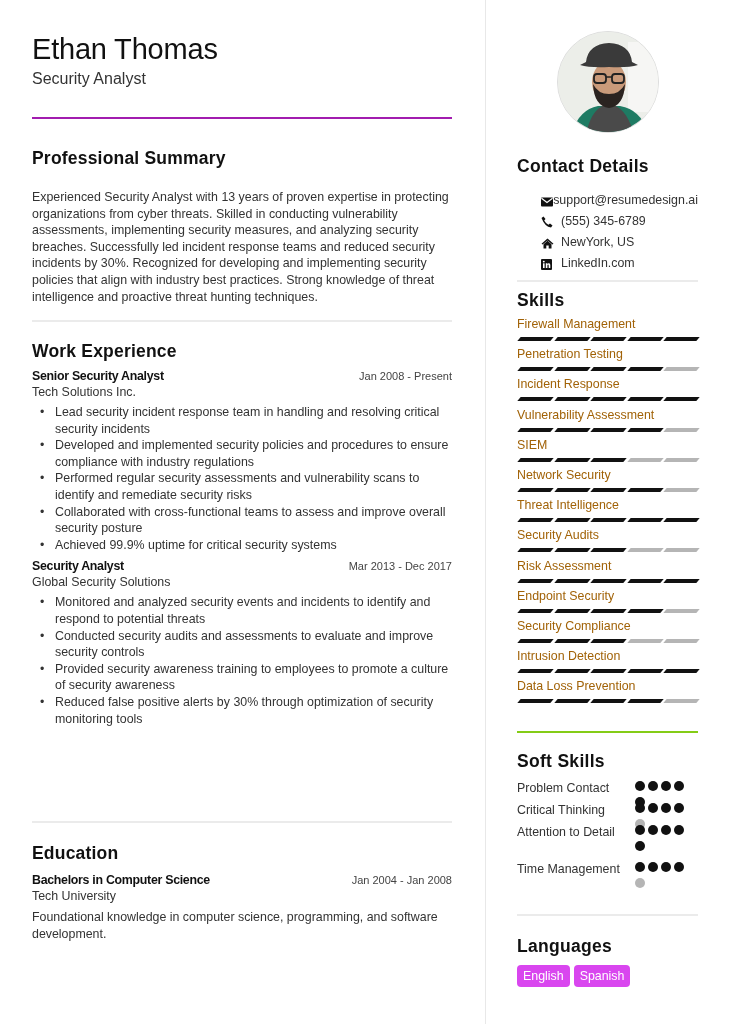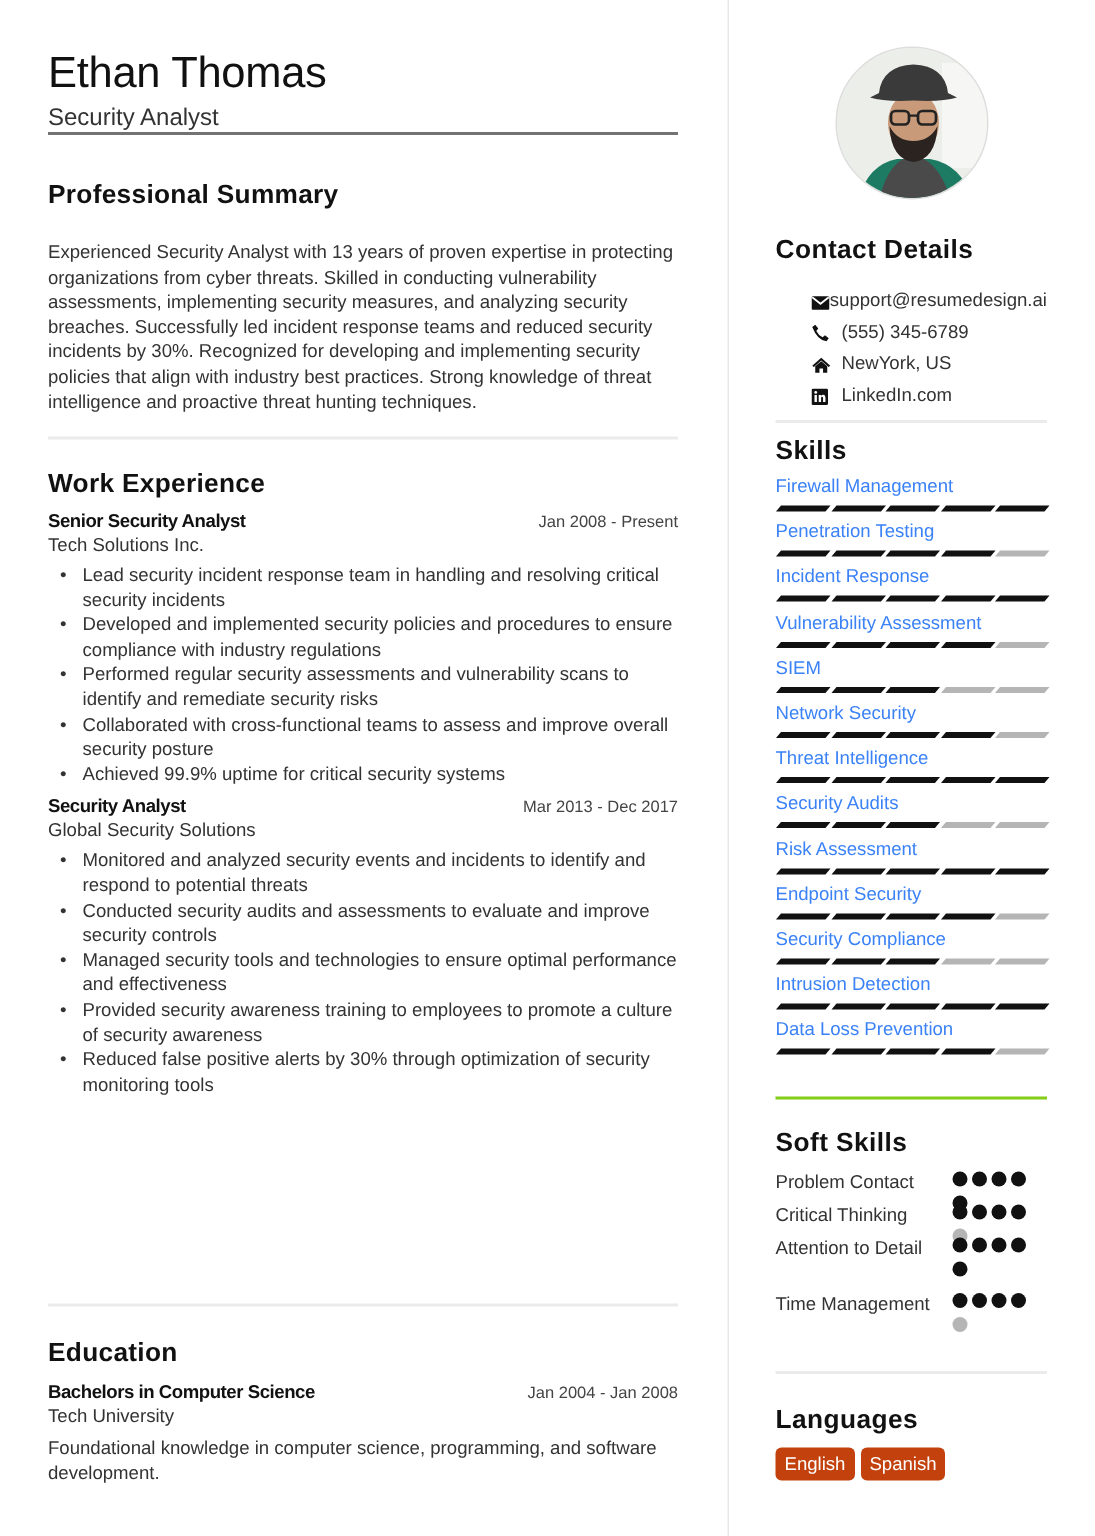--- a/index.html
+++ b/index.html
@@ -2,31 +2,31 @@
 <html><head>
   <meta charset="utf-8">
   <style>
     * { box-sizing: border-box; margin: 0; padding: 0; }
     html, body { width: 730px; height: 1024px; background: #ffffff; overflow: hidden; }
     body { font-family: "Liberation Sans", "DejaVu Sans", sans-serif; color: #222; position: relative; }
 
     .divider-v { position: absolute; left: 485px; top: 0; width: 1px; height: 1024px; background: #e8e8e8; }
 
     .main { position: absolute; left: 32px; top: 0; width: 420px; }
-    .header { padding-top: 32px; height: 90px; border-bottom: 2px solid #737373; }
+    .header { padding-top: 32px; height: 119px; border-bottom: 2px solid #a21caf; }
     .name { font-size: 29px; font-weight: 500; color: #111; letter-spacing: -0.2px; line-height: 34px; }
     .title { font-size: 16px; color: #333; margin-top: 3px; line-height: 20px; }
 
     .section { border-bottom: 2px solid #ebebeb; }
     .section h2 { font-size: 17.5px; font-weight: 600; color: #111; letter-spacing: 0.2px; line-height: 22px; }
     .summary-sec { padding-top: 28px; height: 203px; }
     .summary-sec h2 { margin-bottom: 20px; }
     .summary-text { font-size: 12.4px; line-height: 16.6px; color: #333; }
 
-    .work-sec { padding-top: 18px; height: 578px; }
+    .work-sec { padding-top: 18px; height: 501px; }
     .work-sec h2 { margin-bottom: 6px; }
     .job { margin-bottom: 5px; }
     .row-head { display: flex; justify-content: space-between; align-items: baseline; }
     .role { font-size: 12.4px; font-weight: 700; color: #111; letter-spacing: -0.3px; line-height: 16px; }
     .dates { font-size: 11px; color: #444; line-height: 14px; }
     .org { font-size: 12.4px; color: #333; line-height: 16px; margin-bottom: 4px; }
     .bullets { list-style: none; padding-left: 8px; }
     .bullets li { position: relative; padding-left: 15px; font-size: 12.4px; line-height: 16.6px; color: #333; }
     .bullets li::before { content: "•"; position: absolute; left: 0; top: 0; color: #333; }
 
@@ -41,37 +41,37 @@
     .side h2 { font-size: 17.5px; font-weight: 600; color: #111; letter-spacing: 0.3px; line-height: 22px; }
     .contact { padding-top: 10px; height: 137px; border-bottom: 2px solid #ebebeb; }
     .contact h2 { margin-bottom: 9px; }
     .c-row { display: flex; align-items: flex-end; height: 21px; padding-left: 24px; }
     .c-icon { width: 20px; display: flex; align-items: center; justify-content: flex-start; }
     .c-text { font-size: 12.4px; color: #333; }
 
     .skills { padding-top: 7px; height: 451px; border-bottom: 2px solid #84cc16; }
     .skills h2 { margin-bottom: 6px; }
     .skill { height: 30.2px; }
-    .skill-name { font-size: 12.4px; color: #3b82f6; line-height: 15px; }
+    .skill-name { font-size: 12.4px; color: #a16207; line-height: 15px; }
     .bars { display: flex; gap: 4px; margin-top: 5px; padding-left: 2px; }
     .bar { width: 33px; height: 4px; background: #111; transform: skewX(-40deg); }
     .bar.off { background: #b5b5b5; }
 
     .soft { padding-top: 17px; height: 183px; border-bottom: 2px solid #ebebeb; }
     .soft h2 { margin-bottom: 8px; }
     .soft-row { display: flex; }
     .soft-name { width: 118px; font-size: 12.4px; color: #333; line-height: 16px; }
     .dots { width: 60px; display: flex; flex-wrap: wrap; gap: 0 3px; padding-top: 1px; height: 22px; }
     .dot { width: 10px; height: 10px; border-radius: 50%; background: #111; margin-bottom: 6px; }
     .dot.off { background: #b5b5b5; }
 
     .langs { padding-top: 19px; }
     .langs h2 { margin-bottom: 8px; }
     .chips { display: flex; gap: 4px; }
-    .chip { background: #c2410c; color: #fff; font-size: 12.4px; border-radius: 4px; padding: 4px 6px 4px 6px; line-height: 14px; }
+    .chip { background: #d946ef; color: #fff; font-size: 12.4px; border-radius: 4px; padding: 4px 6px 4px 6px; line-height: 14px; }
   </style>
 </head>
 <body>
 
 <div class="divider-v"></div>
 
 <div class="main">
   <div class="header">
     <div class="name">Ethan Thomas</div>
     <div class="title">Security Analyst</div>
@@ -102,21 +102,20 @@
 
     <div class="job">
       <div class="row-head">
         <span class="role">Security Analyst</span>
         <span class="dates">Mar 2013 - Dec 2017</span>
       </div>
       <div class="org">Global Security Solutions</div>
       <ul class="bullets">
         <li>Monitored and analyzed security events and incidents to identify and respond to potential threats</li>
         <li>Conducted security audits and assessments to evaluate and improve security controls</li>
-        <li>Managed security tools and technologies to ensure optimal performance and effectiveness</li>
         <li>Provided security awareness training to employees to promote a culture of security awareness</li>
         <li>Reduced false positive alerts by 30% through optimization of security monitoring tools</li>
       </ul>
     </div>
   </div>
 
   <div class="section edu-sec">
     <h2>Education</h2>
 
 

